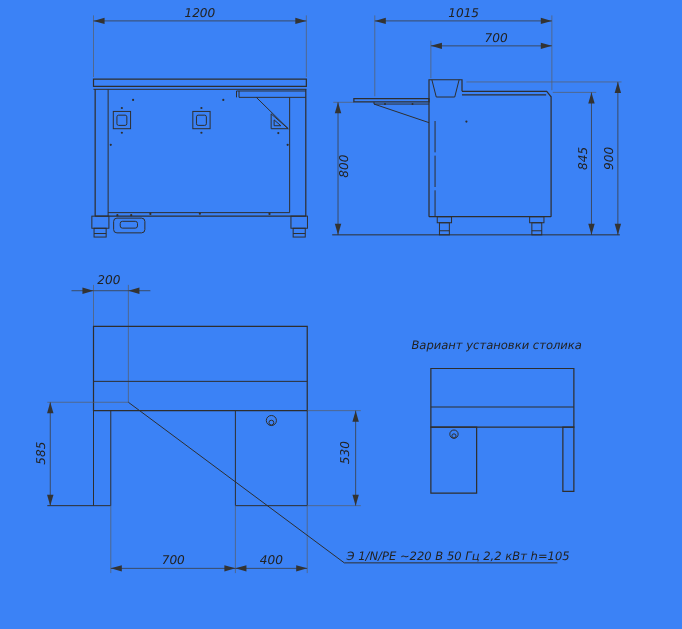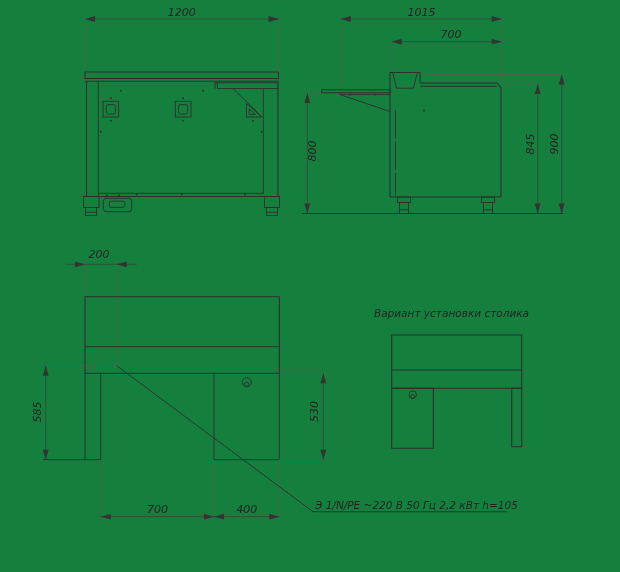--- a/index.html
+++ b/index.html
@@ -1,16 +1,16 @@
 <!DOCTYPE html>
 <html><head>
 <meta charset="utf-8">
 <style>
   html,body{margin:0;padding:0;background:#ffffff;}
-  .stage{position:relative;width:620px;height:572px;background:#15803d;overflow:hidden;
+  .stage{position:relative;width:620px;height:572px;background:#3b82f6;overflow:hidden;
          font-family:"DejaVu Sans",sans-serif;}
   svg text{font-family:"DejaVu Sans",sans-serif;font-style:italic;fill:#222;}
   .dimtxt{font-size:11px;}
   .notetxt{font-size:10.5px;}
   .obj{stroke:#2e2e2e;stroke-width:1.1;fill:none;}
   .obj2{stroke:#2e2e2e;stroke-width:0.9;fill:none;}
   .thin{stroke:#5a5a5a;stroke-width:0.6;fill:none;}
   .diml{stroke:#3a3a3a;stroke-width:0.7;fill:none;}
   .dot{fill:#2e2e2e;stroke:none;}
 </style>

